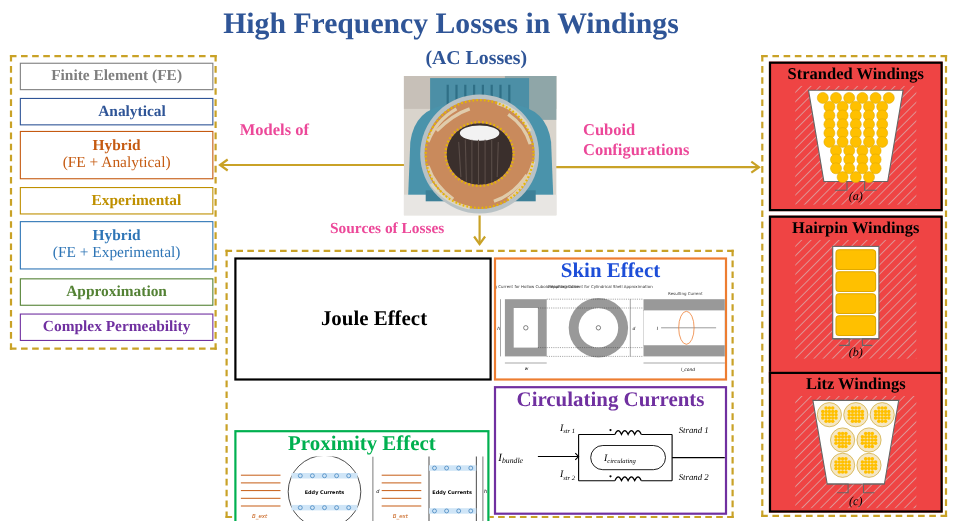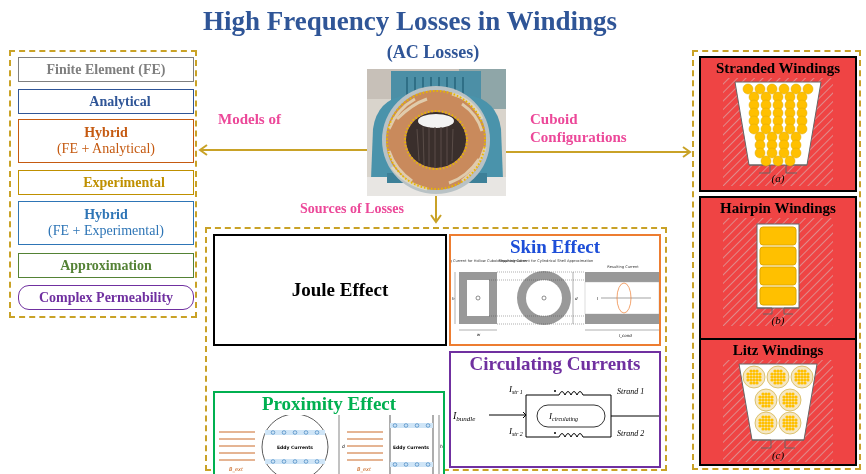--- a/index.html
+++ b/index.html
@@ -53,21 +53,21 @@
     <div class="model-box abs" style="top: 170px; left: 18px; height: 25px; border-color: rgb(191, 144, 0); color: rgb(191, 144, 0); padding-left: 36px;">
       <div>Experimental</div>
     </div>
     <div class="model-box abs" style="top: 201px; left: 18px; height: 44px; border-color: rgb(46, 117, 182); color: rgb(46, 117, 182);">
       <div>Hybrid</div>
       <div class="sub">(FE + Experimental)</div>
     </div>
     <div class="model-box abs" style="top: 253px; left: 18px; height: 25px; border-color: rgb(84, 130, 53); color: rgb(84, 130, 53);">
       <div>Approximation</div>
     </div>
-    <div class="model-box abs" style="top: 285px; left: 18px; height: 25px; border-color: rgb(112, 48, 160); color: rgb(112, 48, 160); border-radius: 11px;">
+    <div class="model-box abs" style="top: 285px; left: 18px; height: 25px; border-color: rgb(112, 48, 160); color: rgb(112, 48, 160);">
       <div>Complex Permeability</div>
     </div>
   </div>
 
 <div id="right-group" class="abs dashed"></div>
 
 <div id="bottom-group" class="abs dashed"></div>
 
 <svg class="abs" style="left:0;top:0" width="866" height="474">
   <g stroke="#c9a227" stroke-width="2" fill="none">

